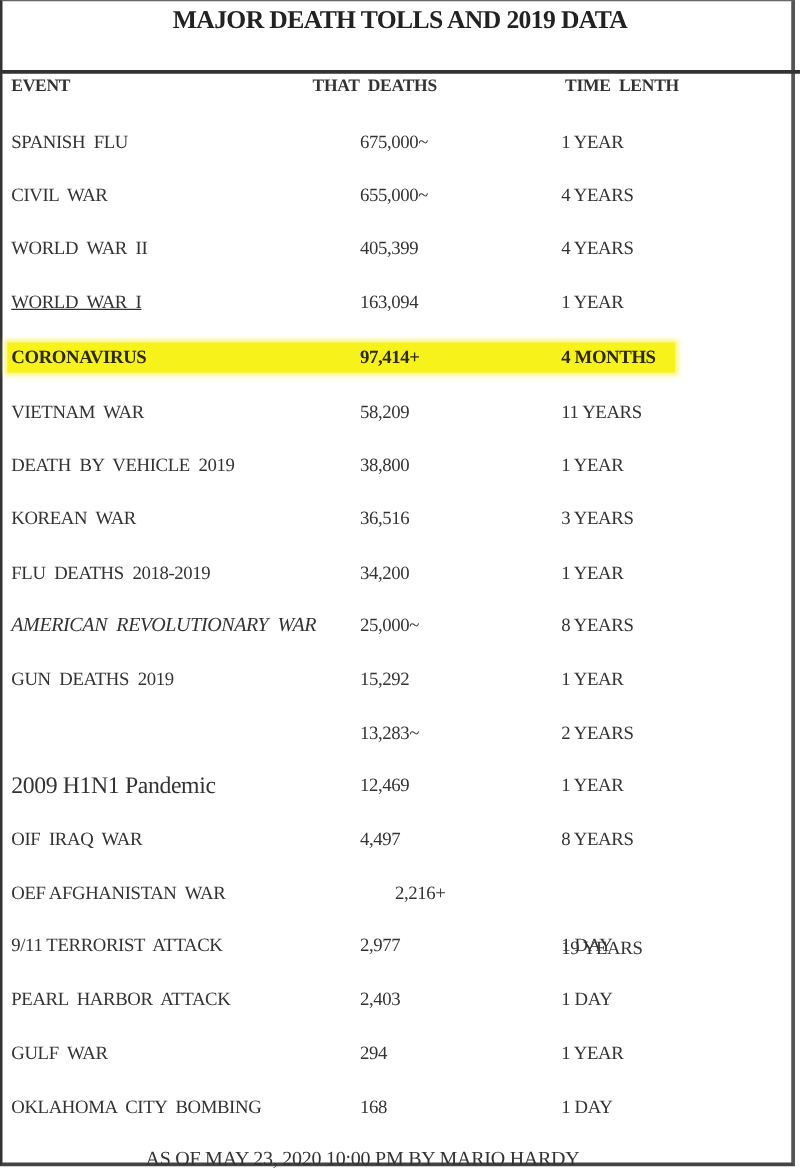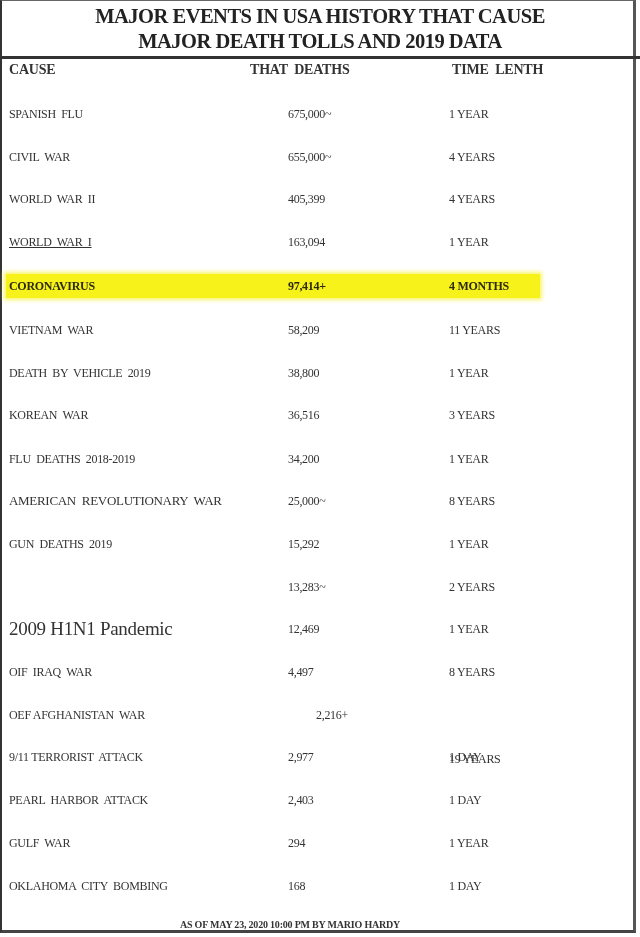--- a/index.html
+++ b/index.html
@@ -22,49 +22,48 @@
       position: absolute; left: 0; top: 56px; width: 640px; height: 3px; background: #333;
     }
     .hdr {
       position: absolute; top: 62px; font-weight: bold; font-size: 14px; color: #333;
       letter-spacing: -0.2px;
     }
     .row {
       position: absolute; left: 0; width: 640px; height: 24px;
     }
     .cell {
-      position: absolute; top: 0; font-size: 12px; line-height: 24px; color: #333;
+      position: absolute; top: 0; font-size: 15px; line-height: 24px; color: #333;
       white-space: nowrap; letter-spacing: -0.3px;
     }
     .c-event { left: 9px; }
     .c-deaths { left: 288px; }
     .c-time { left: 449px; }
     .highlight {
       position: absolute; left: 6px; width: 534px; height: 24px; top: 274px;
       background: #f7f21a; box-shadow: 0 0 4px 2px #f9f56a;
     }
     .row.hl .cell { font-weight: bold; color: #2c2a10; }
-    .small { font-size: 13px; }
+    .small { font-size: 16px; font-style: italic; }
     .footer {
       position: absolute; left: 0; top: 919px; width: 580px; text-align: center;
-      font-size: 10px; font-weight: bold; color: #333; letter-spacing: -0.2px;
+      font-size: 16px; font-weight: normal; color: #333; letter-spacing: -0.2px;
     }
   </style>
 </head>
 <body>
 
 <div class="frame"></div>
 
 <div class="title">
-  <div>MAJOR EVENTS IN USA HISTORY THAT CAUSE</div>
   <div>MAJOR DEATH TOLLS AND 2019 DATA</div>
 </div>
 <div class="title-rule"></div>
 
-<div class="hdr" style="left:9px">CAUSE</div>
+<div class="hdr" style="left:9px">EVENT</div>
 <div class="hdr" style="left:250px; white-space:pre">THAT  DEATHS</div>
 <div class="hdr" style="left:452px; white-space:pre">TIME  LENTH</div>
 
 <div class="highlight"></div>
 
 <div>
   <div class="row" style="top:102px">
     <span class="cell c-event" style="white-space: pre;">SPANISH  FLU</span>
     <span class="cell c-deaths" style="white-space: pre;">675,000~</span>
     <span class="cell c-time" style="white-space: pre;">1 YEAR</span>

